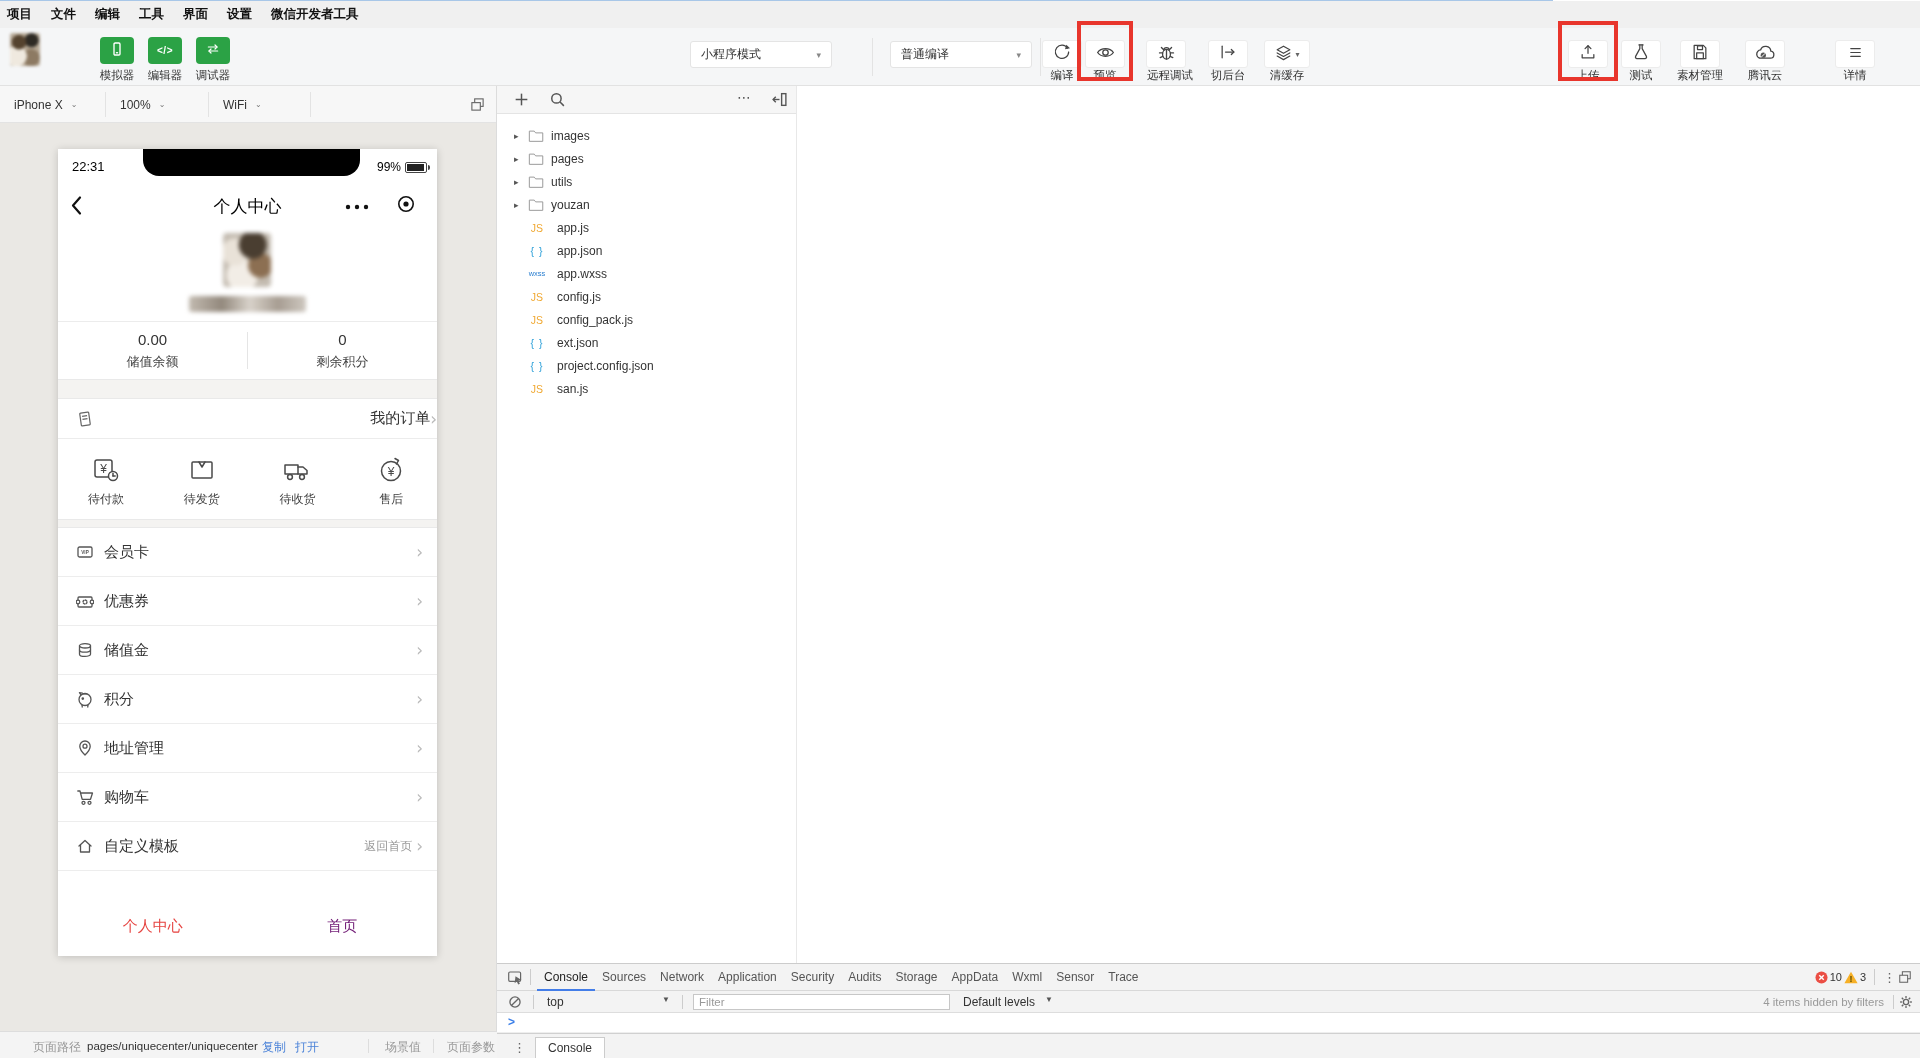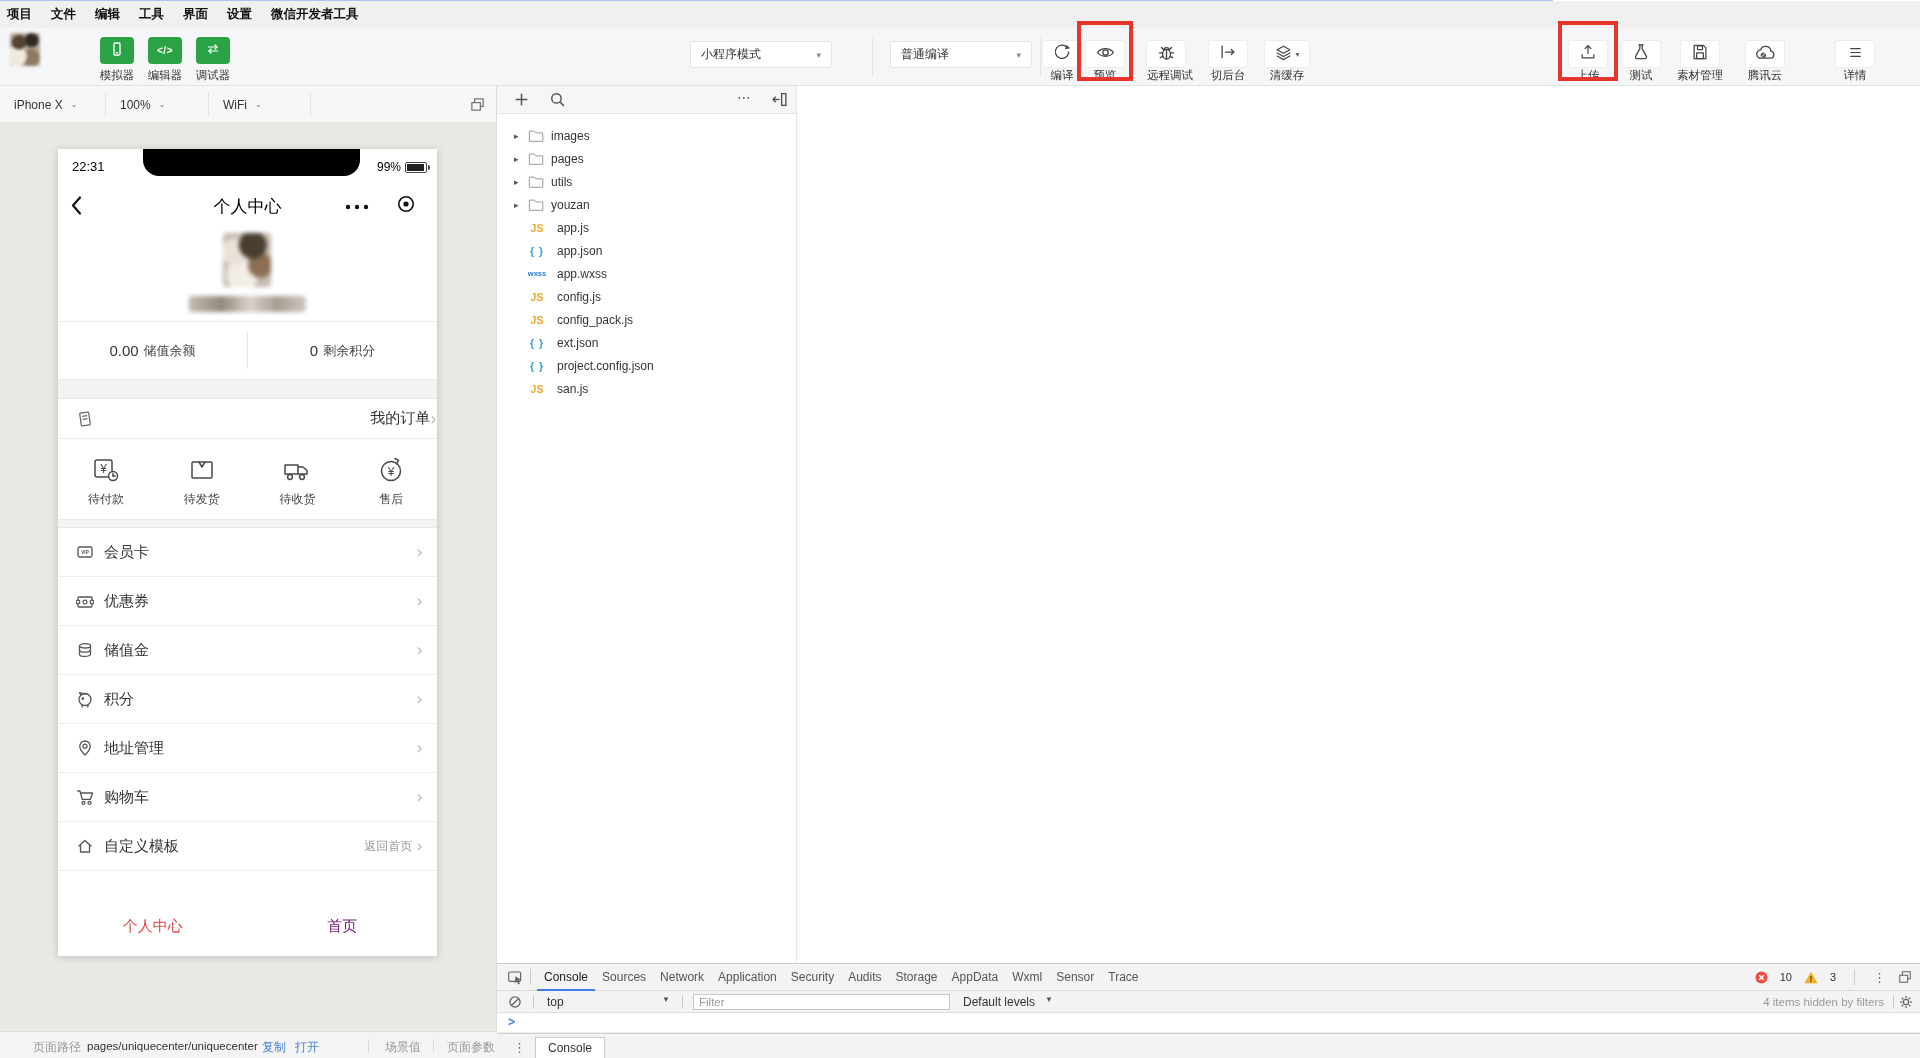--- a/index.html
+++ b/index.html
@@ -56,21 +56,21 @@
     background:#c4bcb1;
     background-image:radial-gradient(circle at 62% 22%, #4a3e31 0 26%, transparent 28%),
       radial-gradient(circle at 25% 35%, #e9e2d8 0 26%, transparent 28%),
       radial-gradient(circle at 78% 60%, #8c6f52 0 24%, transparent 26%),
       radial-gradient(circle at 40% 78%, #f2ede6 0 30%, transparent 32%);
     filter:blur(2.2px); }
   .pname { position:absolute; left:131px; top:147px; width:117px; height:16px; border-radius:3px;
     background:linear-gradient(90deg,#c2bab0,#93897d 28%,#d8d2ca 52%,#a79d92 76%,#cec8c0);
     filter:blur(2px); }
   .pstats { position:absolute; left:0; top:172px; width:100%; height:58px; border-top:1px solid #ececec; display:flex; }
-  .pstats .col { flex:1; display:flex; flex-direction:row; align-items:center; justify-content:center; gap:5px; }
+  .pstats .col { flex:1; display:flex; flex-direction:column; align-items:center; justify-content:center; gap:5px; }
   .pstats .val { font-size:15px; color:#333; }
   .pstats .lab { font-size:13px; color:#444; }
   .pstats .mid { width:1px; background:#e5e5e5; margin:10px 0; }
   .band { position:absolute; left:0; width:100%; background:#f4f3f1; border-top:1px solid #e9e9e9; border-bottom:1px solid #e9e9e9; }
   .porders { position:absolute; left:0; top:250px; width:100%; height:39px; display:flex; align-items:center; padding:0 0 0 18px; cursor:pointer;text-align:right; }
   .porders .lbl { font-size:15px; color:#333; margin-left:10px; flex:1; }
   .chev { color:#bbb; font-size:17px; font-family:"DejaVu Sans",sans-serif; }
   .oicons { position:absolute; left:0; top:289px; width:100%; height:81px; border-top:1px solid #ececec; display:flex; justify-content:space-around; align-items:center; padding-top:4px; }
   .oit { display:flex; flex-direction:column; align-items:center; gap:5px; cursor:pointer; }
   .oit .t { font-size:12px; color:#3f3f3f; }
@@ -95,36 +95,36 @@
   
   .tree-panel { position:absolute; left:497px; top:85px; width:300px; height:877px; background:#fff; border-right:1px solid #e8e8e8; }
   .tree-toolbar { position:absolute; left:0; top:0; width:100%; height:28px; background:#f6f6f6; border-bottom:1px solid #e4e4e4; }
   .tree-toolbar svg, .tree-toolbar .g { position:absolute; top:5px; cursor:pointer; }
   .tree-toolbar .g { font-size:14px; color:#555; top:3px; }
   .tree { position:absolute; left:0; top:38px; width:100%; }
   .trow { height:23px; display:flex; align-items:center; cursor:pointer; }
   .trow .arr { width:10px; margin-left:17px; font-size:9px; color:#555; }
   .trow .fico { margin-left:4px; }
   .trow .name { font-size:12px; color:#333; margin-left:7px; }
-  .badge { display:inline-block; width:26px; text-align:center; margin-left:27px; font-weight:700; }
+  .badge { display:inline-block; width:26px; text-align:center; margin-left:27px; font-weight:400; }
   .badge.js { color:#f0a831; font-size:10.5px; }
   .badge.json { color:#2b9fd8; font-size:10.5px; letter-spacing:1px; }
   .badge.wxss { color:#2a7fd0; font-size:7.5px; }
   .trow .fname { font-size:12px; color:#333; margin-left:7px; }
 
   
   .editor { position:absolute; left:798px; top:85px; width:1122px; height:877px; background:#fff; }
 
   
   .devtools { position:absolute; left:497px; top:962px; width:1423px; height:96px; border-top:1px solid #ccc; }
   .dt-tabs { position:absolute; left:0; top:0; width:100%; height:27px; background:#f3f3f3; border-bottom:1px solid #d8d8d8; display:flex; align-items:center; }
   .dt-tabs .tab { font-size:12px; color:#555; padding:0 7px; height:27px; line-height:27px; cursor:pointer; }
   .dt-tabs .tab.active { color:#222; box-shadow:inset 0 -2px 0 #437de8; }
   .dt-div { width:1px; height:16px; background:#ccc; margin:0 6px; }
-  .dt-right { margin-left:auto; display:flex; align-items:center; gap:12px; padding-right:8px; }
+  .dt-right { margin-left:auto; display:flex; align-items:center; gap:2px; padding-right:8px; }
   .cnt { font-size:11px; color:#333; }
   .dt-filter { position:absolute; left:0; top:27px; width:100%; height:22px; background:#f3f3f3; border-bottom:1px solid #ddd; }
   .dt-filter .fdiv { position:absolute; top:4px; width:1px; height:14px; background:#ccc; }
   .dt-filter .txt { position:absolute; top:4px; font-size:12px; color:#333; }
   .dt-filter input { position:absolute; left:196px; top:3px; width:257px; height:16px; border:1px solid #c7c7c7; background:#fff; font-size:11.5px; padding:0 5px; color:#333; font-family:"Liberation Sans",sans-serif; }
   .dt-filter input::placeholder { color:#999; }
   .hiddeninfo { position:absolute; right:36px; top:5px; font-size:11.5px; color:#999; }
   .dt-console { position:absolute; left:0; top:49px; width:100%; height:20px; background:#fff; border-bottom:1px solid #eee; }
   .prompt { position:absolute; left:11px; top:2px; color:#3b7fe8; font-size:12px; font-weight:700; }
   .dt-drawer { position:absolute; left:0; top:69px; width:100%; height:27px; background:#f3f3f3; border-top:1px solid #d0d0d0; }

